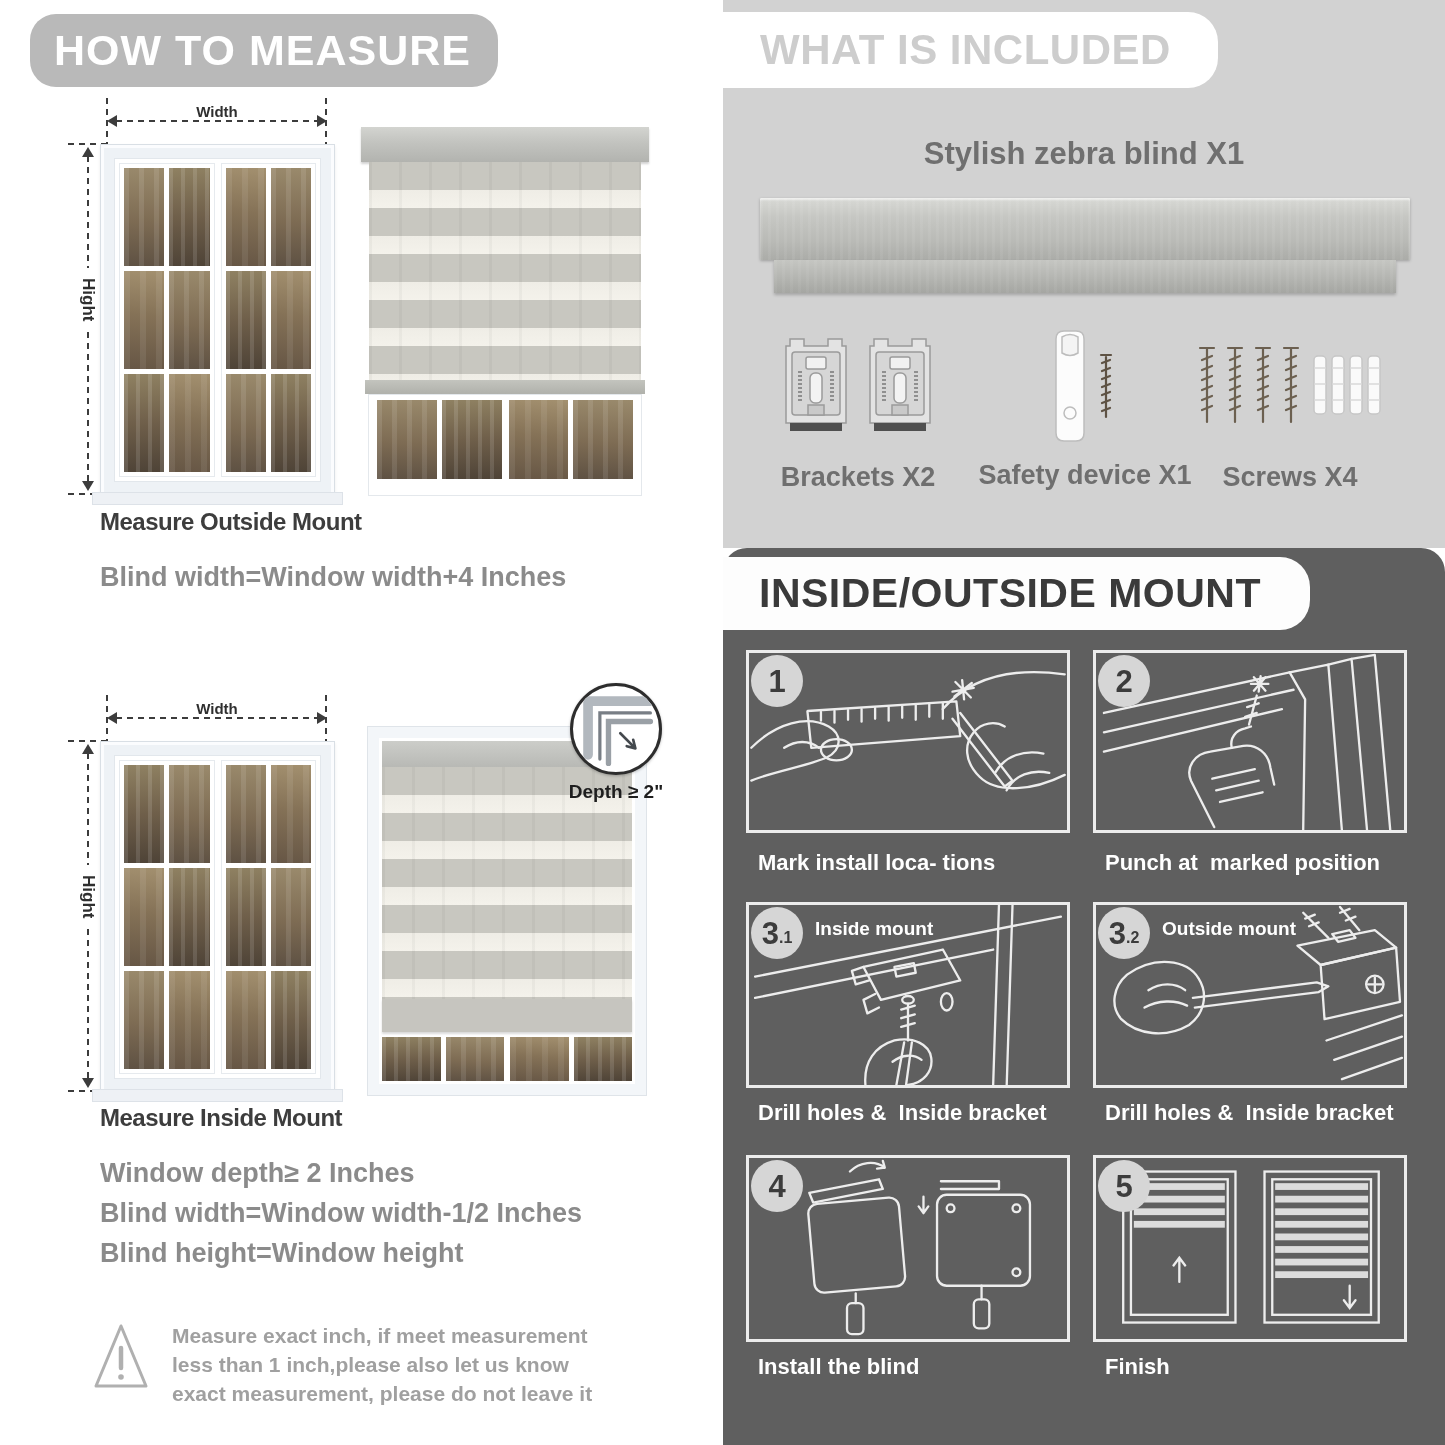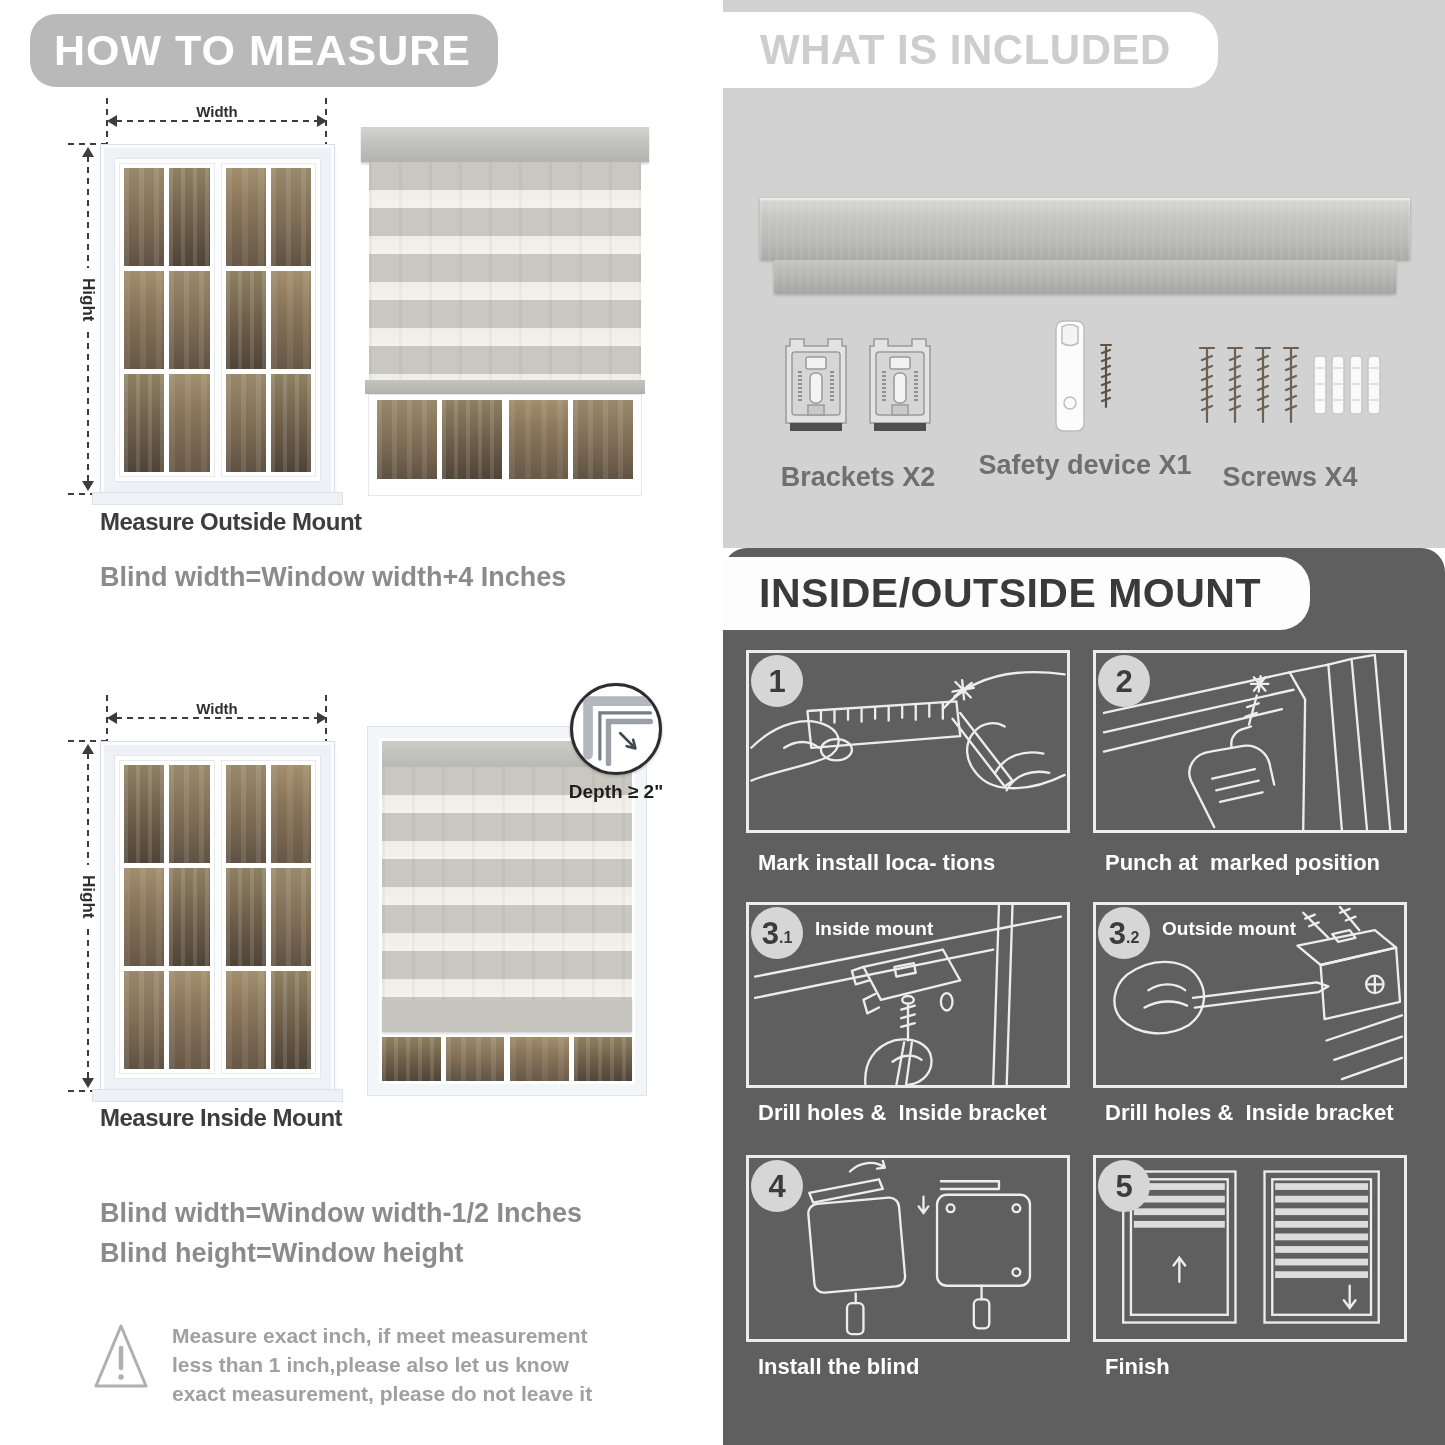--- a/index.html
+++ b/index.html
@@ -236,37 +236,39 @@
           <path d="M14,64 L14,14 L72,14" stroke="#b2b8be" stroke-width="9"></path>
           <path d="M25,68 L25,25 L72,25" stroke="#787e85" stroke-width="3"></path>
           <path d="M33,72 L33,33 L72,33" stroke="#9aa0a6" stroke-width="5"></path>
           <path d="M44,44 L58,58 M58,58 L50,56 M58,58 L56,50" stroke="#44494e" stroke-width="2.5"></path>
         </g>
       </svg>
     </div>
     <div class="depth-label" style="left:546px;top:781px;width:140px;">Depth ≥ 2"</div>
 
     <div class="sec-title" style="left:100px;top:1104px;">Measure Inside Mount</div>
+    <div class="sec-line" style="left:100px;top:1158px;">Window depth≥ 2 Inches</div>
     <div class="sec-line" style="left:100px;top:1198px;">Blind width=Window width-1/2 Inches</div>
     <div class="sec-line" style="left:100px;top:1238px;">Blind height=Window height</div>
 
     <div class="abs" style="left:92px;top:1318px;width:58px;height:76px;">
       <svg viewBox="0 0 58 76" width="58" height="76">
         <path d="M29,8 L54,68 L4,68 Z" fill="none" stroke="#b0b0b0" stroke-width="3" stroke-linejoin="round"></path>
         <path d="M29,30 L29,50" stroke="#b0b0b0" stroke-width="4.5" stroke-linecap="round"></path>
         <circle cx="29" cy="59" r="2.8" fill="#b0b0b0"></circle>
       </svg>
     </div>
     <div class="warn-text" style="left:172px;top:1322px;width:452px;">Measure exact inch, if meet measurement less than 1 inch,please also let us know exact measurement, please do not leave it</div>
   </div>
 
   <div class="right-top">
     <div class="wii-box">
       <span>WHAT IS INCLUDED</span>
     </div>
+    <div class="product-label">Stylish zebra blind X1</div>
 
     <div class="headrail-main"></div>
     <div class="headrail-lower"></div>
 
     <div class="inc-item" style="left:35px;top:330px;width:200px;">
       <div class="inc-icons">
         <svg width="72" height="104" viewBox="0 0 72 104">
           <g stroke="#9b9b9b" stroke-width="1.5">
             <path d="M10,2 L24,2 L24,9 L48,9 L48,2 L62,2 L62,9 L66,9 L66,86 L6,86 L6,9 L10,9 Z" fill="#e3e3e3"></path>
             <rect x="12" y="15" width="48" height="63" fill="#d6d6d6" rx="3"></rect>
@@ -285,21 +287,21 @@
             <rect x="30" y="36" width="12" height="30" fill="#f3f3f3" rx="5"></rect>
             <path d="M20,34 V64 M52,34 V64" stroke="#8f8f8f" stroke-width="4" stroke-dasharray="2,2" fill="none"></path>
             <rect x="28" y="68" width="16" height="10" fill="#c9c9c9"></rect>
             <rect x="10" y="86" width="52" height="8" fill="#4f4f4f" stroke="none"></rect>
           </g>
         </svg>
       </div>
       <div class="inc-label">Brackets X2</div>
     </div>
 
-    <div class="inc-item" style="left:262px;top:318px;width:200px;">
+    <div class="inc-item" style="left:262px;top:328px;width:200px;">
       <div class="inc-icons">
         <svg width="86" height="116" viewBox="0 0 86 116">
           <g fill="rgba(255,255,255,0.92)" stroke="#bdbdbd" stroke-width="1.5">
             <path d="M14,10 Q14,2 22,2 L34,2 Q42,2 42,10 L42,104 Q42,112 34,112 L22,112 Q14,112 14,104 Z"></path>
             <path d="M20,8 Q28,3 36,8 L36,24 Q28,29 20,24 Z" fill="#f4f4f4"></path>
             <circle cx="28" cy="84" r="6" fill="none"></circle>
           </g>
           <g stroke="#5e5244" stroke-width="2.2" fill="none" stroke-linecap="round">
             <path d="M64,28 L64,88"></path>
             <path d="M59,26 L69,26"></path>

